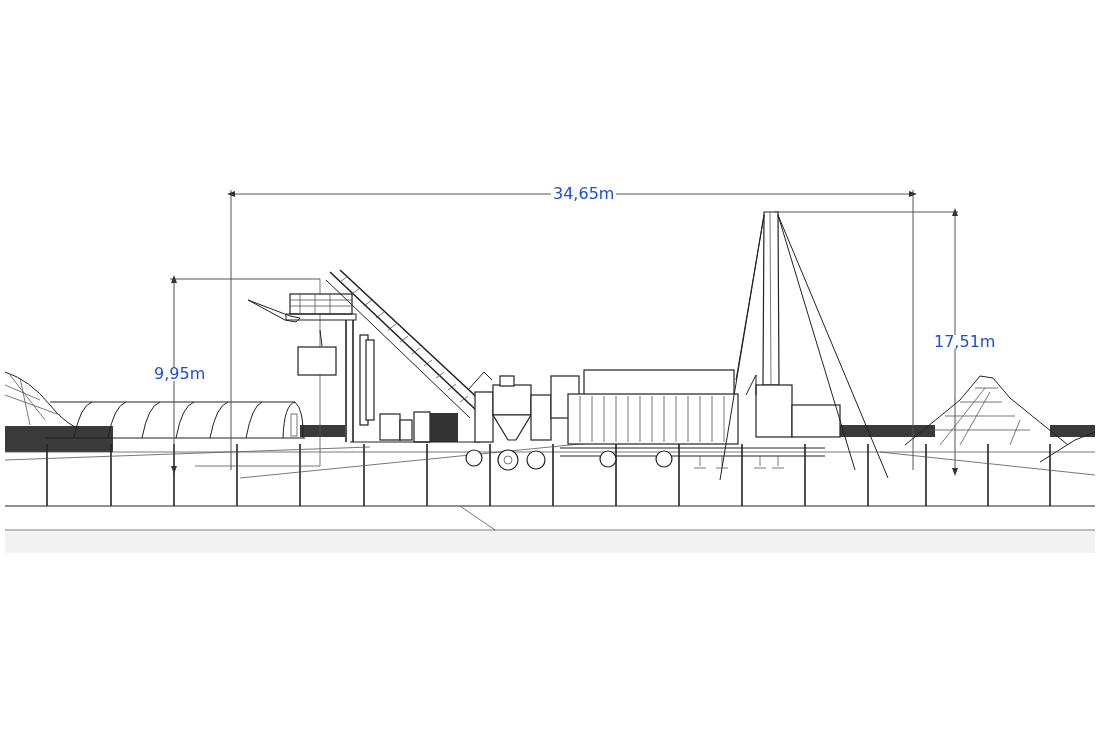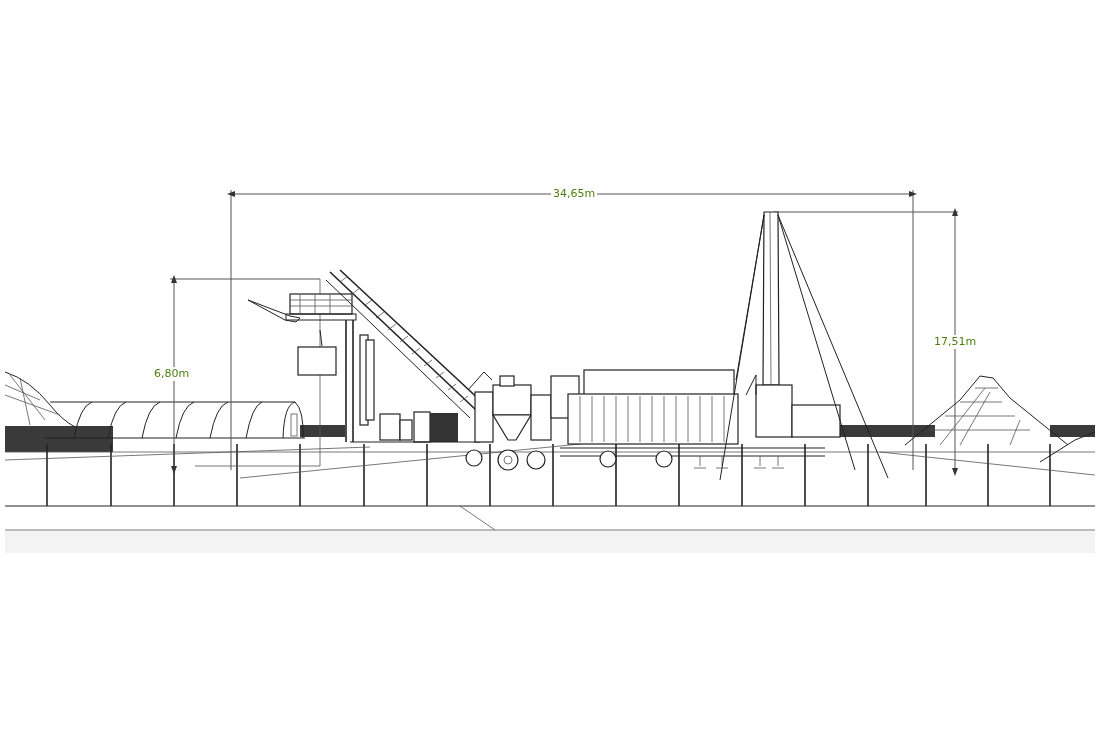--- a/index.html
+++ b/index.html
@@ -1,18 +1,18 @@
 <!DOCTYPE html>
 <html><head>
 <meta charset="utf-8">
 <style>
   html, body { margin: 0; padding: 0; background: #ffffff; }
   body { width: 1100px; height: 730px; overflow: hidden; position: relative; font-family: "DejaVu Sans", sans-serif; }
   #drawing { position: absolute; left: 0; top: 0; width: 1100px; height: 730px; }
-  .dim-label { position: absolute; font-family: "DejaVu Sans", sans-serif; font-size: 11px; color: #4d7c0f; background: #ffffff; padding: 0 2px; line-height: 14px; white-space: nowrap; }
+  .dim-label { position: absolute; font-family: "DejaVu Sans", sans-serif; font-size: 16px; color: #1d4ed8; background: #ffffff; padding: 0 2px; line-height: 14px; white-space: nowrap; }
   .ln { stroke: #222; fill: none; stroke-width: 1; }
   .ln2 { stroke: #222; fill: none; stroke-width: 1.6; }
   .thin { stroke: #555; fill: none; stroke-width: 0.8; }
   .dim { stroke: #555; fill: none; stroke-width: 1; }
   .wall { fill: #3a3a3a; stroke: none; }
   .body { fill: #ffffff; stroke: #222; stroke-width: 1.2; }
 </style>
 </head>
 <body>
 
@@ -164,14 +164,14 @@
   </g>
 
   <g>
     <path class="ln" d="M905,445 L960,400 L980,376 L993,378 L1010,398 L1068,445"></path>
     <path class="thin" d="M930,430 L1030,430 M945,416 L1015,416 M960,402 L1002,402 M975,388 L998,388 M940,445 L985,388 M960,445 L990,392 M1010,445 L1020,420"></path>
     <path class="ln" d="M1040,462 L1075,440 L1095,432"></path>
   </g>
 </svg>
 
 <div class="dim-label" style="left:551px; top:187px;">34,65m</div>
-<div class="dim-label" style="left:152px; top:367px;">6,80m</div>
+<div class="dim-label" style="left:152px; top:367px;">9,95m</div>
 <div class="dim-label" style="left:932px; top:335px;">17,51m</div>
 
 </body></html>

